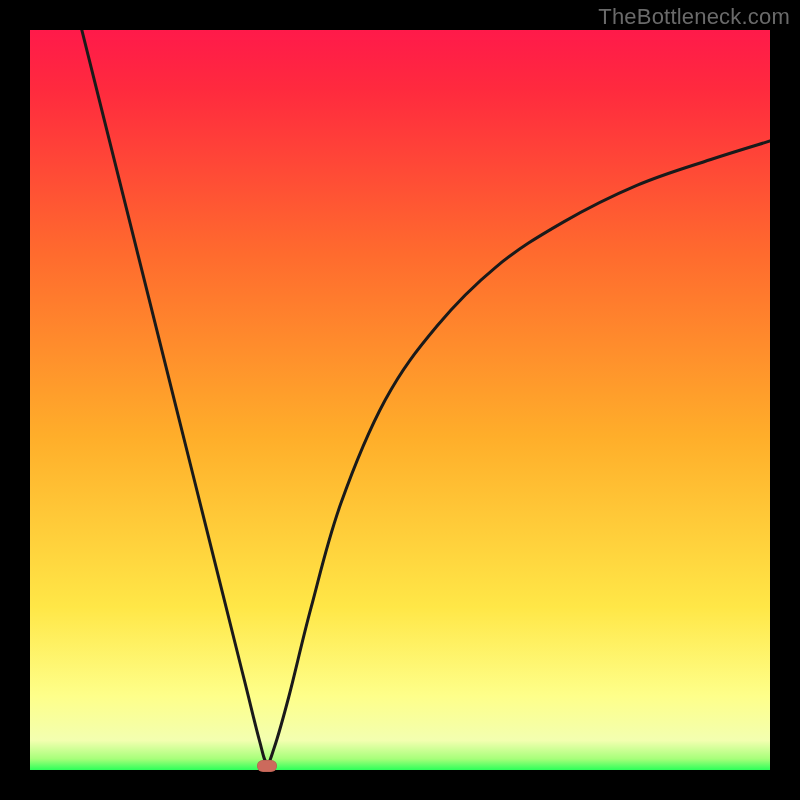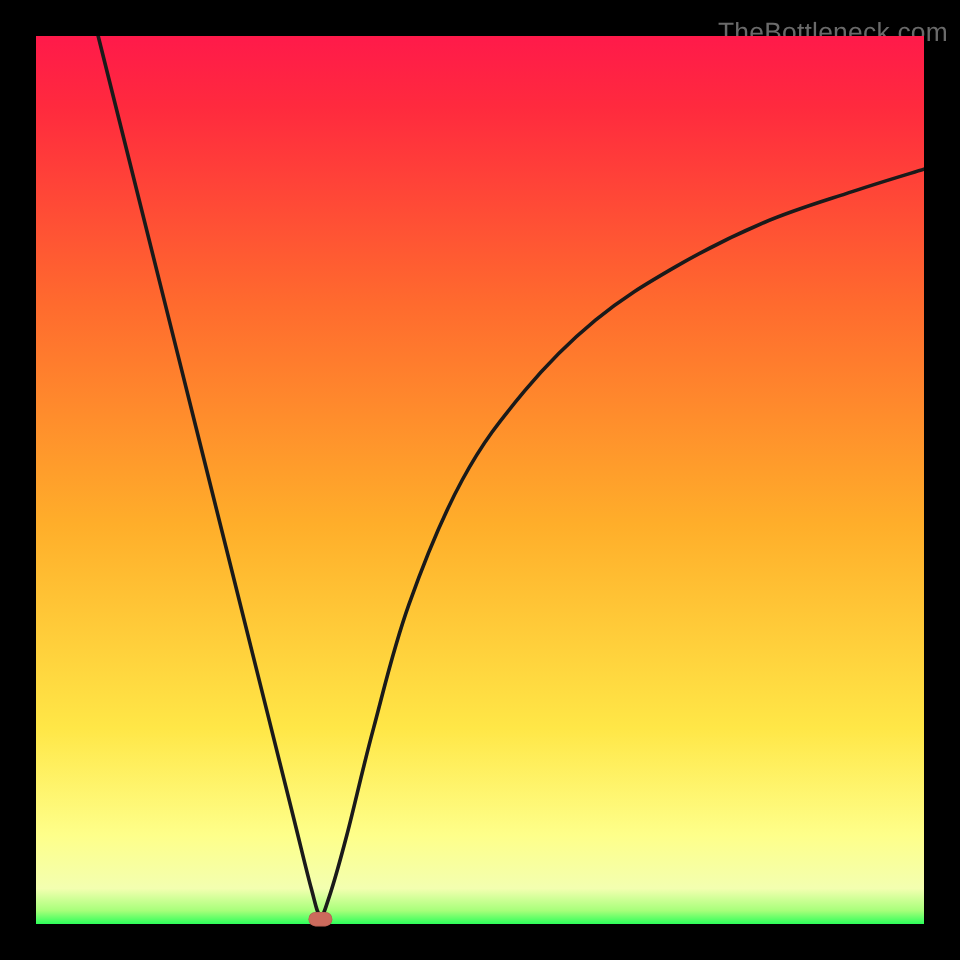--- a/index.html
+++ b/index.html
@@ -49,21 +49,21 @@
   svg.curve {
     position: absolute;
     left: 0;
     top: 0;
     width: 740px;
     height: 740px;
     display: block;
   }
   .watermark {
     position: absolute;
-    top: 14px;
+    top: 4px;
     right: 10px;
     color: #6a6a6a;
     font-size: 22px;
     font-weight: 500;
     letter-spacing: 0.2px;
     user-select: none;
   }
   .marker {
     position: absolute;
     width: 20px;

